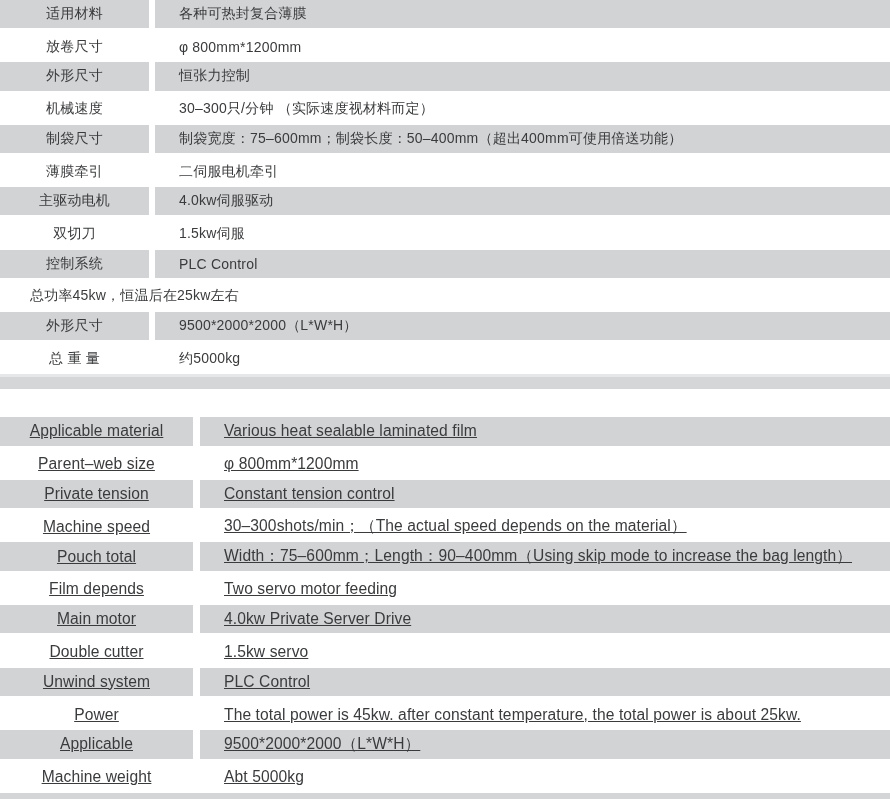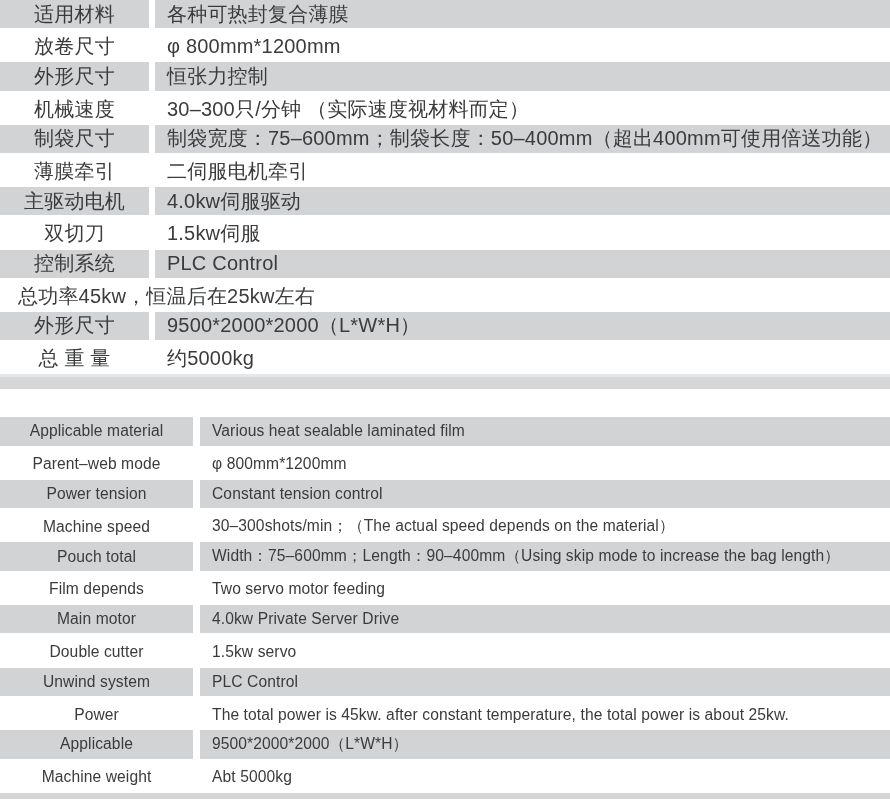--- a/index.html
+++ b/index.html
@@ -20,30 +20,30 @@
     white-space:nowrap;
   }
   .cn-table .label-cell { width:149px; }
   .en-table .label-cell { width:193px; }
   .gap { flex:none; background:#ffffff; }
   .cn-table .gap { width:6px; }
   .en-table .gap { width:7px; }
   .value-cell {
     flex:1; box-sizing:border-box;
     display:flex; align-items:center;
-    padding-left:12px; white-space:nowrap;
+    padding-left:24px; white-space:nowrap;
   }
   
   .row:nth-child(odd) .label-cell,
   .row:nth-child(odd) .value-cell {
     background:#d2d3d5;
     border-bottom:3px solid #ffffff;
   }
-  .cn-table { font-size:20px; letter-spacing:0.2px; }
-  .en-table { font-size:15.6px; letter-spacing:0.1px; }
+  .cn-table { font-size:14px; letter-spacing:0.2px; }
+  .en-table { font-size:15.6px; letter-spacing:0.1px;text-decoration:underline; }
 
   .strip-line { height:2.5px; background:#e6e7e9; }
   .strip-cn   { height:12px;  background:#d5d6d8; }
   .section-spacer { height:28.5px; background:#ffffff; }
   .strip-en   { height:8.4px; background:#d4d5d7; margin-top:0.4px; }
 </style>
 </head>
 <body>
 
 <div class="spec-table cn-table">
@@ -112,26 +112,26 @@
 <div class="strip-cn"></div>
 <div class="section-spacer"></div>
 
 <div class="spec-table en-table">
   <div class="row">
     <div class="label-cell">Applicable material</div>
     <div class="gap"></div>
     <div class="value-cell">Various heat sealable laminated film</div>
   </div>
   <div class="row">
-    <div class="label-cell">Parent–web mode</div>
+    <div class="label-cell">Parent–web size</div>
     <div class="gap"></div>
     <div class="value-cell">φ 800mm*1200mm</div>
   </div>
   <div class="row">
-    <div class="label-cell">Power tension</div>
+    <div class="label-cell">Private tension</div>
     <div class="gap"></div>
     <div class="value-cell">Constant tension control</div>
   </div>
   <div class="row">
     <div class="label-cell">Machine speed</div>
     <div class="gap"></div>
     <div class="value-cell">30–300shots/min；（The actual speed depends on the material）</div>
   </div>
   <div class="row">
     <div class="label-cell">Pouch total</div>

